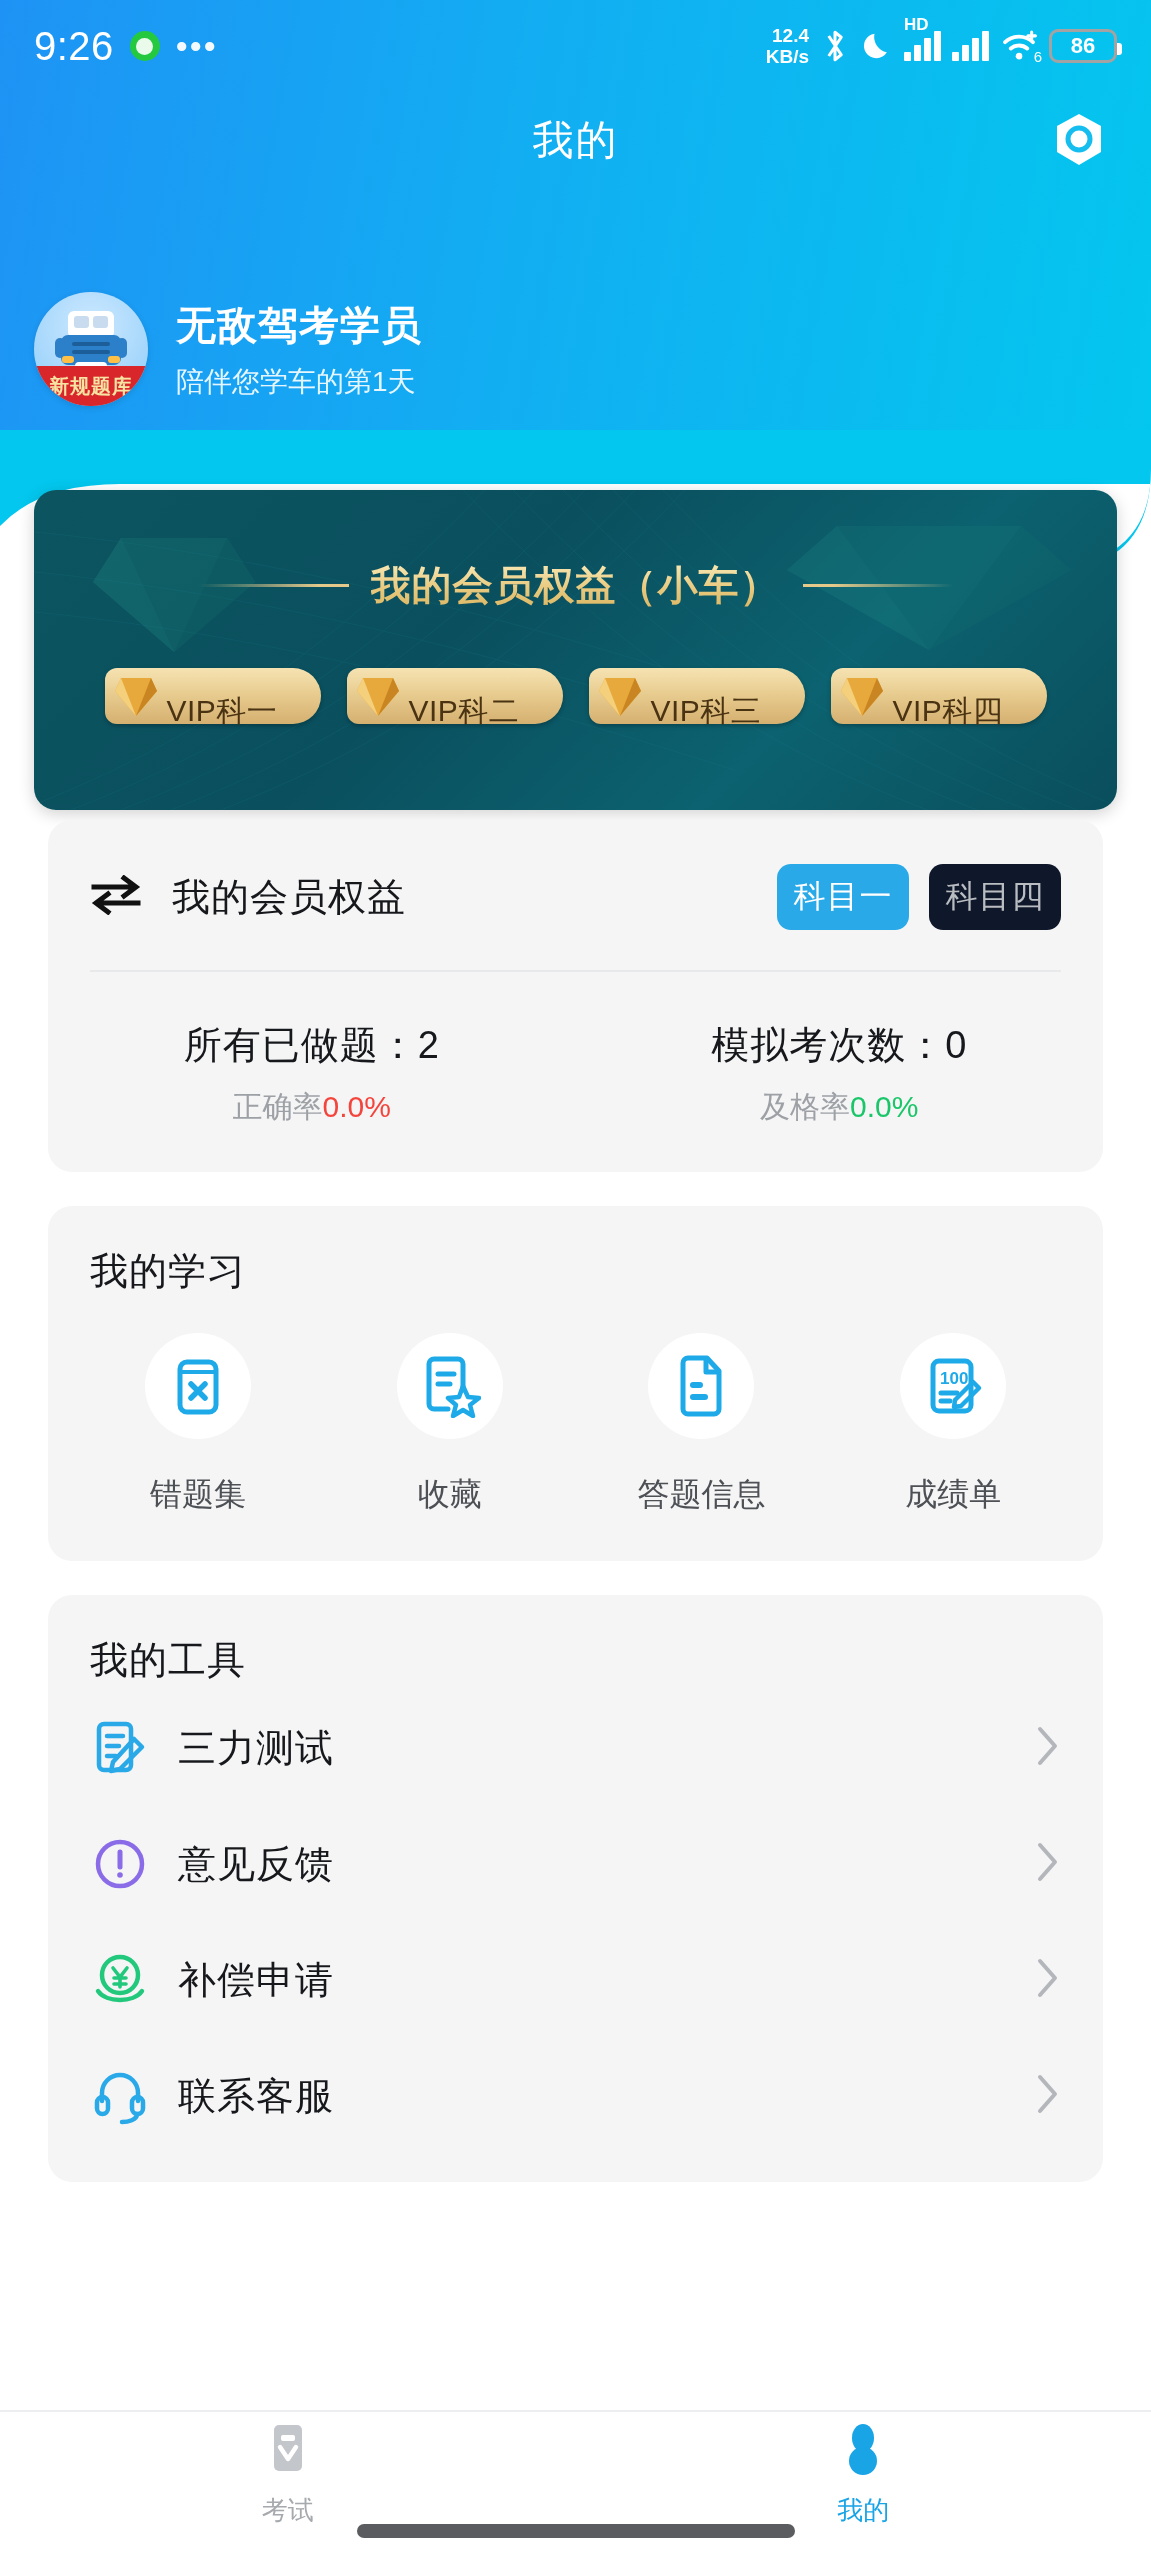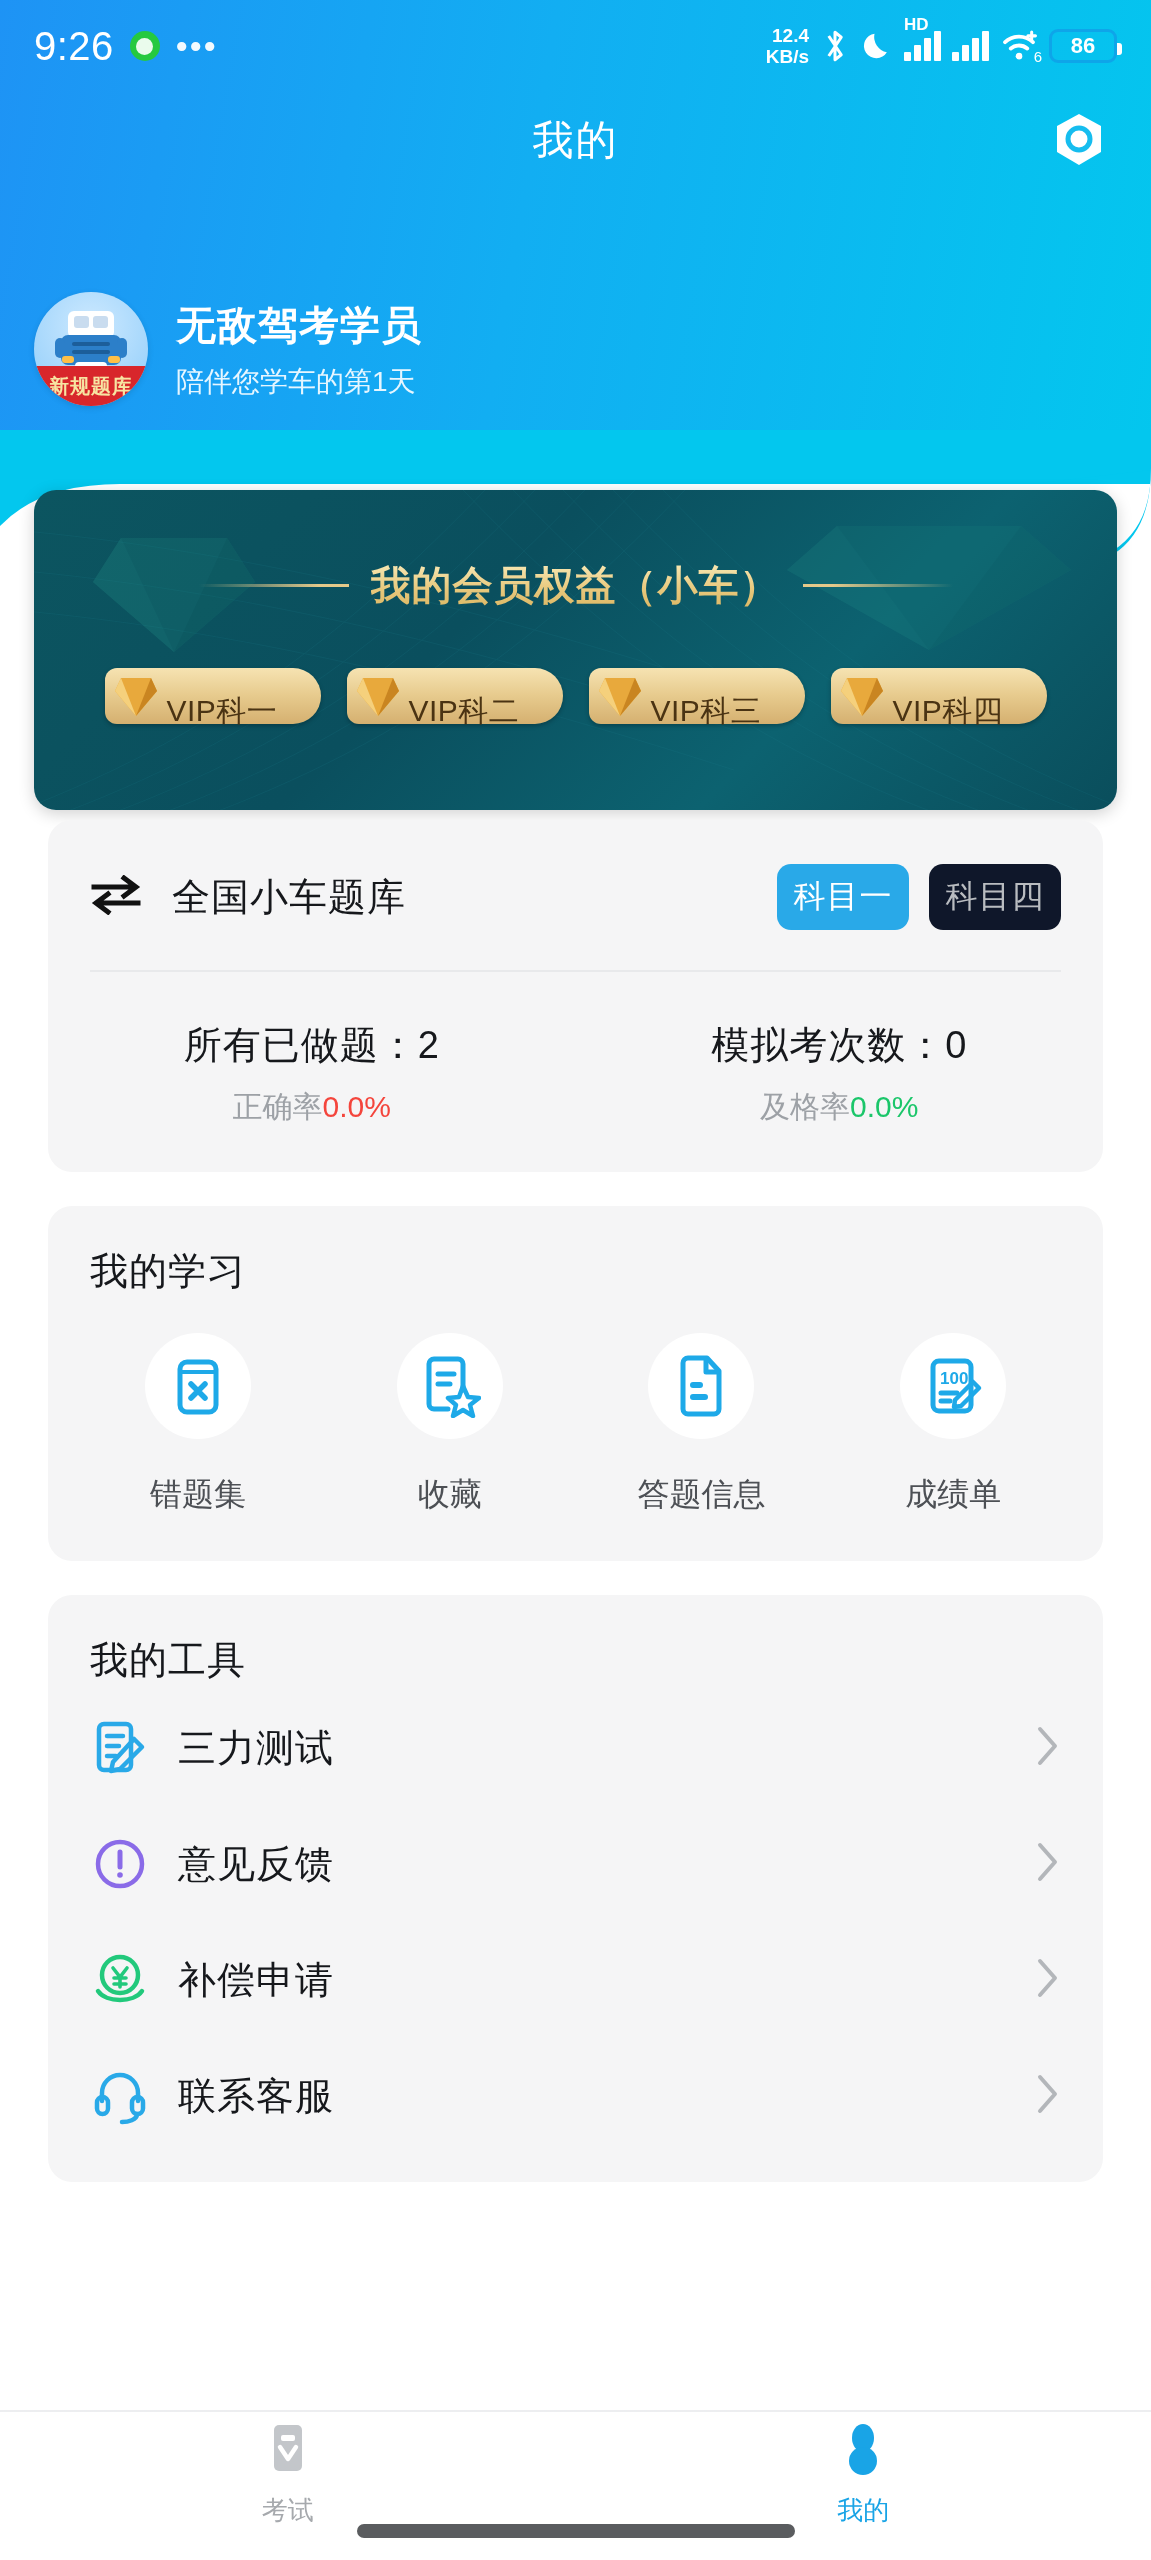--- a/index.html
+++ b/index.html
@@ -37,21 +37,21 @@
   .sb-ellipsis{ font-size:34px; line-height:14px; letter-spacing:2px; opacity:.95;}
   .sb-right{ display:flex; align-items:center; gap:11px; }
   .sb-kb{ font-size:19px; line-height:21px; text-align:right; font-weight:600;}
   .sb-ico{ display:flex; align-items:flex-end; }
   .sb-hd{ position:relative; display:flex; align-items:flex-end; }
   .sb-hd .hd-lbl{ position:absolute; top:-16px; left:0; font-size:17px; font-weight:700;}
   .bars{ display:flex; align-items:flex-end; gap:3px; }
   .bars i{ width:7px; background:#fff; border-radius:1px; display:block;}
   .bars i:nth-child(1){height:9px;} .bars i:nth-child(2){height:16px;}
   .bars i:nth-child(3){height:23px;} .bars i:nth-child(4){height:30px;}
-  .batt{ width:68px; height:34px; border:3px solid #0ea5e9; border-radius:9px;
+  .batt{ width:68px; height:34px; border:3px solid #a3a3a3; border-radius:9px;
          display:flex; align-items:center; justify-content:center; position:relative;}
   .batt span{ font-size:22px; font-weight:600; }
   .batt::after{ content:""; position:absolute; right:-8px; top:11px; width:5px; height:12px;
                 background:#fff; border-radius:0 3px 3px 0;}
 
   
   .titlebar{
     position:absolute; top:100px; left:0; width:1151px; height:80px;
     display:flex; align-items:center; justify-content:center;
   }
@@ -329,21 +329,21 @@
 <div class="content">
 
   <div class="card">
     <div class="bank-head">
       <span class="swap-ico">
         <svg width="52" height="40" viewBox="0 0 52 40">
           <path d="M4 12 L44 12 M34 3 L46 12 L34 21" stroke="#111" stroke-width="5" fill="none" stroke-linecap="square"></path>
           <path d="M48 28 L8 28 M18 19 L6 28 L18 37" stroke="#111" stroke-width="5" fill="none" stroke-linecap="square"></path>
         </svg>
       </span>
-      <span class="bank-name">全国小车题库</span>
+      <span class="bank-name">我的会员权益</span>
       <div class="subj-pills">
         <div class="pill active">科目一</div>
         <div class="pill idle">科目四</div>
       </div>
     </div>
     <div class="divider"></div>
     <div class="bank-stats">
       <div class="stat">
         <div class="big">所有已做题：2</div>
         <div class="sml">

